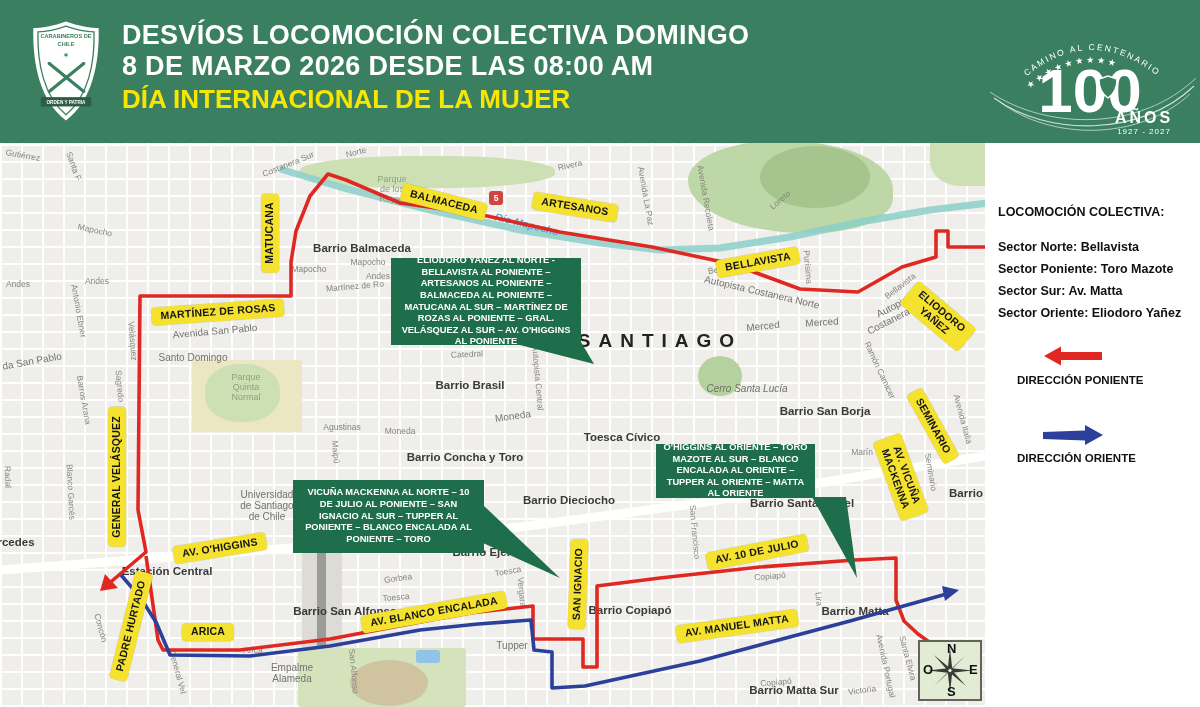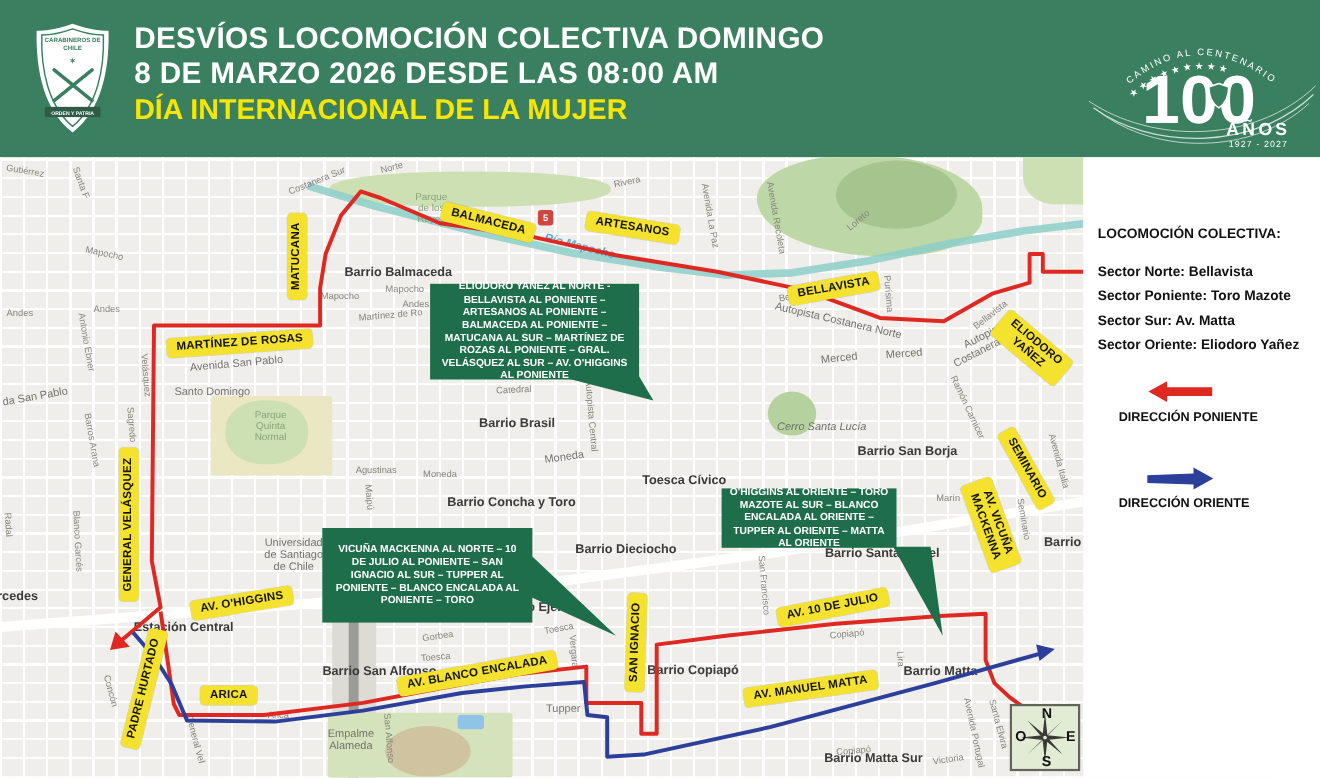--- a/index.html
+++ b/index.html
@@ -119,20 +119,21 @@
       </div>
 
     <svg class="base-svg" id="base-svg" width="985" height="564" viewBox="0 143 985 564">
       <polyline id="alameda" fill="none" stroke="#ffffff" stroke-width="9" stroke-linejoin="round" opacity="0.95" points="0,570 160,558 330,545 520,527 700,503 880,473 985,456"></polyline>
       <polyline id="river" fill="none" stroke-linejoin="round" stroke-width="7" opacity="0.85" points="280,169 340,187 430,210 520,230 600,243 660,250 720,248 790,237 860,222 930,210 988,203" stroke="#8ccfc9"></polyline>
     </svg>
 
     <div class="hwy5">5</div>
 
     <div class="mlayer" id="text-layer">
+        <div class="mtext city" style="left: 660px; top: 341px; transform: translate(-50%, -50%);">SANTIAGO</div>
         <div class="mtext barrio" style="left: 362px; top: 248px; transform: translate(-50%, -50%);">Barrio Balmaceda</div>
         <div class="mtext barrio" style="left: 470px; top: 385px; transform: translate(-50%, -50%);">Barrio Brasil</div>
         <div class="mtext barrio" style="left: 465px; top: 457px; transform: translate(-50%, -50%);">Barrio Concha y Toro</div>
         <div class="mtext barrio" style="left: 622px; top: 437px; transform: translate(-50%, -50%);">Toesca Cívico</div>
         <div class="mtext barrio" style="left: 569px; top: 500px; transform: translate(-50%, -50%);">Barrio Dieciocho</div>
         <div class="mtext barrio" style="left: 492px; top: 552px; transform: translate(-50%, -50%);">Barrio Ejército</div>
         <div class="mtext barrio" style="left: 345px; top: 611px; transform: translate(-50%, -50%);">Barrio San Alfonso</div>
         <div class="mtext barrio" style="left: 630px; top: 610px; transform: translate(-50%, -50%);">Barrio Copiapó</div>
         <div class="mtext barrio" style="left: 855px; top: 611px; transform: translate(-50%, -50%);">Barrio Matta</div>
         <div class="mtext barrio" style="left: 794px; top: 690px; transform: translate(-50%, -50%);">Barrio Matta Sur</div>
@@ -144,21 +145,21 @@
         <div class="mtext park-i" style="left: 747px; top: 388px; transform: translate(-50%, -50%);">Cerro Santa Lucía</div>
         <div class="mtext park-t" style="left: 392px; top: 189px; transform: translate(-50%, -50%);">Parque
 de los
 Reyes</div>
         <div class="mtext park-t" style="left: 246px; top: 387px; transform: translate(-50%, -50%);">Parque
 Quinta
 Normal</div>
         <div class="mtext street-lg" style="left: 267px; top: 505px; transform: translate(-50%, -50%);">Universidad
 de Santiago
 de Chile</div>
-        <div class="mtext street-lg" style="left: 292px; top: 673px; transform: translate(-50%, -50%); margin-left: 27px;">Empalme
+        <div class="mtext street-lg" style="left: 292px; top: 673px; transform: translate(-50%, -50%);">Empalme
 Alameda</div>
         <div class="mtext water" style="left: 527px; top: 224px; transform: translate(-50%, -50%) rotate(14deg);">Río Mapocho</div>
         <div class="mtext street" style="left: 23px; top: 155px; transform: translate(-50%, -50%) rotate(10deg);">Gutiérrez</div>
         <div class="mtext street" style="left: 74px; top: 166px; transform: translate(-50%, -50%) rotate(70deg);">Santa F</div>
         <div class="mtext street" style="left: 95px; top: 230px; transform: translate(-50%, -50%) rotate(12deg);">Mapocho</div>
         <div class="mtext street" style="left: 309px; top: 269px; transform: translate(-50%, -50%);">Mapocho</div>
         <div class="mtext street" style="left: 368px; top: 262px; transform: translate(-50%, -50%);">Mapocho</div>
         <div class="mtext street" style="left: 18px; top: 284px; transform: translate(-50%, -50%);">Andes</div>
         <div class="mtext street" style="left: 97px; top: 281px; transform: translate(-50%, -50%);">Andes</div>
         <div class="mtext street" style="left: 378px; top: 276px; transform: translate(-50%, -50%);">Andes</div>
@@ -242,21 +243,21 @@
       </div>
 
     <svg class="overlay-svg" id="overlay-svg" width="985" height="564" viewBox="0 143 985 564">
         <polygon points="516,344 578,337 594,364" fill="#1e6e4b"></polygon>
         <polygon points="483,505 483,543 560,578" fill="#1e6e4b"></polygon>
         <polygon points="812,497 846,497 857,578" fill="#1e6e4b"></polygon>
       </svg>
 
     <div class="mlayer" id="callout-layer">
         <div class="callout" style="left: 391px; top: 258px; width: 190px; height: 87px; background: rgb(30, 110, 75);">ELIODORO YAÑEZ AL NORTE - BELLAVISTA AL PONIENTE – ARTESANOS AL PONIENTE – BALMACEDA AL PONIENTE – MATUCANA AL SUR – MARTÍNEZ DE ROZAS AL PONIENTE – GRAL. VELÁSQUEZ AL SUR – AV. O'HIGGINS AL PONIENTE</div>
-        <div class="callout" style="left: 293px; top: 480px; width: 191px; height: 86px; background: rgb(30, 110, 75);">VICUÑA MACKENNA AL NORTE – 10 DE JULIO AL PONIENTE – SAN IGNACIO AL SUR – TUPPER AL PONIENTE – BLANCO ENCALADA AL PONIENTE – TORO</div>
+        <div class="callout" style="left: 293px; top: 480px; width: 191px; height: 73px; background: rgb(30, 110, 75);">VICUÑA MACKENNA AL NORTE – 10 DE JULIO AL PONIENTE – SAN IGNACIO AL SUR – TUPPER AL PONIENTE – BLANCO ENCALADA AL PONIENTE – TORO</div>
         <div class="callout" style="left: 656px; top: 444px; width: 159px; height: 54px; background: rgb(30, 110, 75);">O'HIGGINS AL ORIENTE – TORO MAZOTE AL SUR – BLANCO ENCALADA AL ORIENTE – TUPPER AL ORIENTE – MATTA AL ORIENTE</div>
       </div>
 
     <div class="compass">
       <svg width="60" height="57" viewBox="0 0 60 57" style="position:absolute;left:0;top:0">
         <g fill="#3a3a36">
           <polygon points="30,6 32.4,28.5 30,51 27.6,28.5"></polygon>
           <polygon points="8,28.5 30,26.1 52,28.5 30,30.9"></polygon>
           <polygon points="14,13 31,27 46,44 29,30"></polygon>
           <polygon points="46,13 31,27 14,44 29,30"></polygon>

